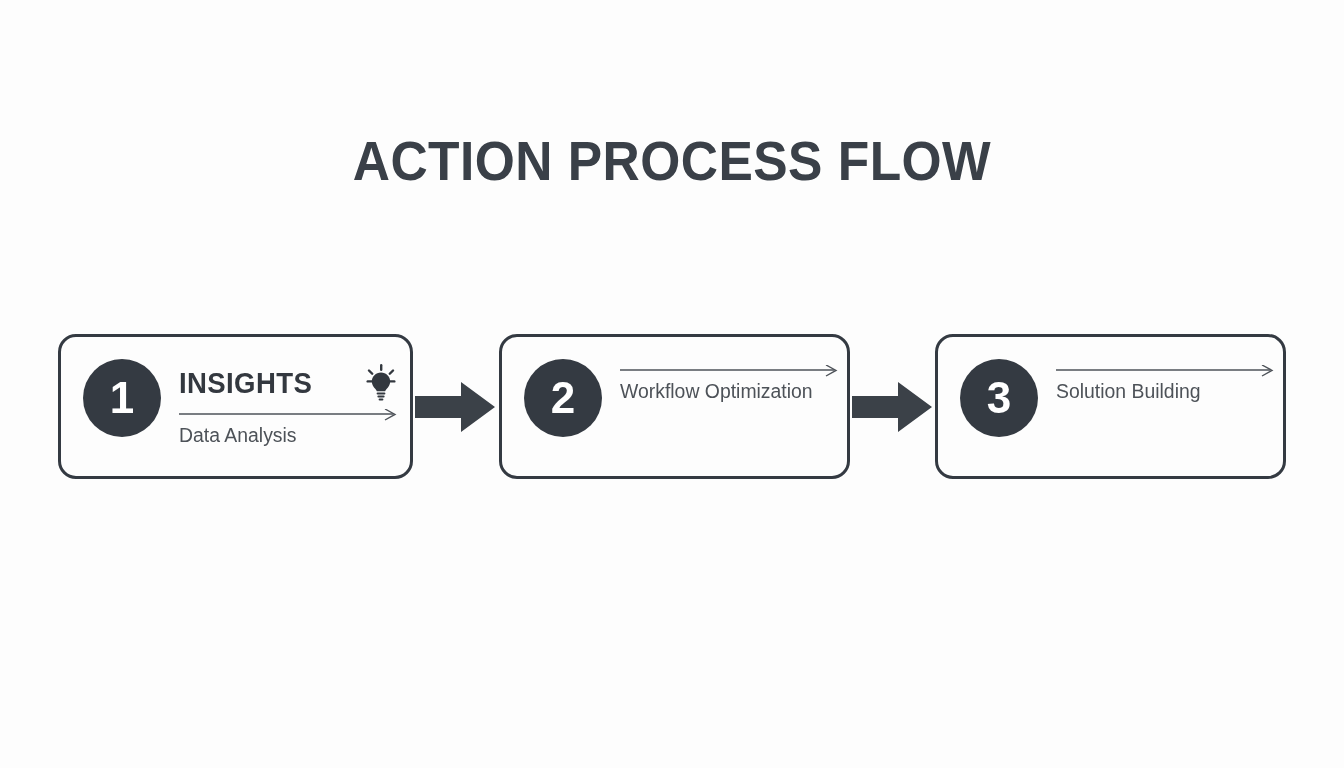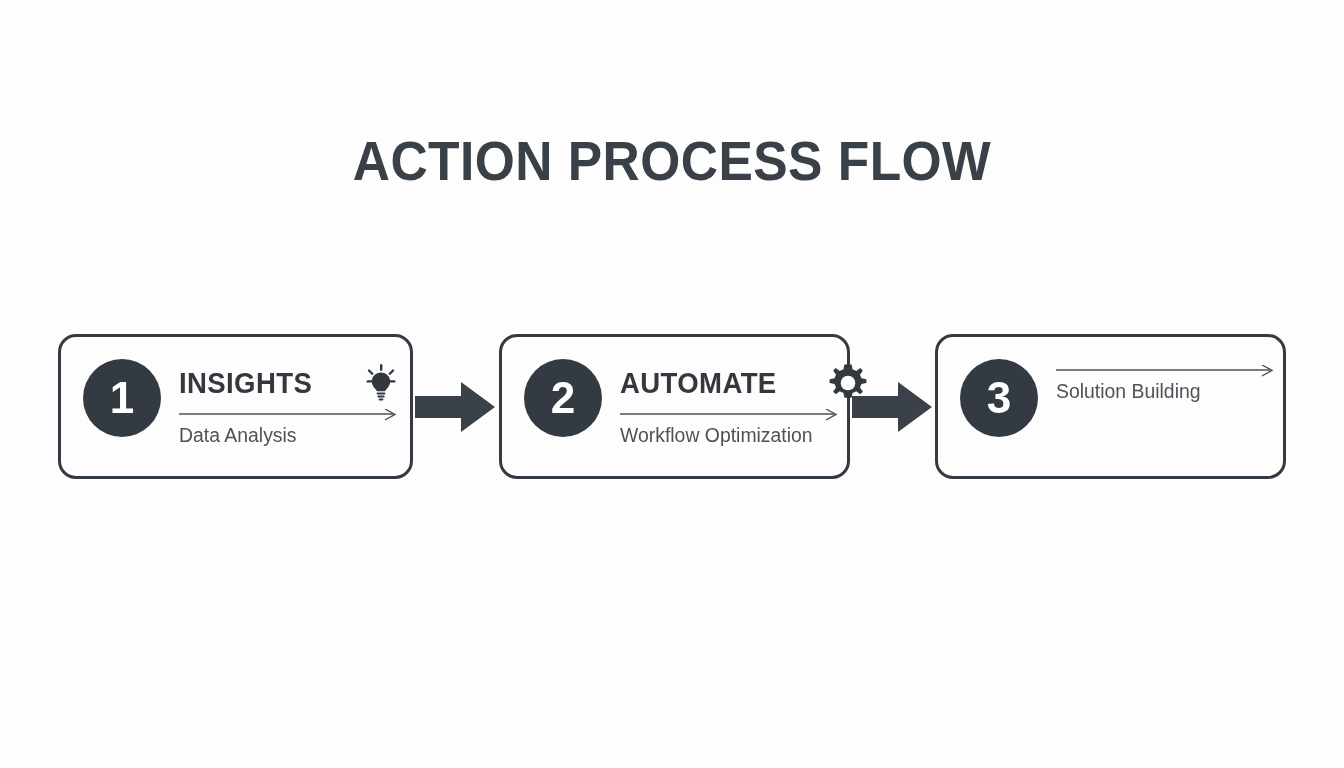--- a/index.html
+++ b/index.html
@@ -191,38 +191,20 @@
 
     <div class="connector connector-1">
       <svg width="80" height="54" viewBox="0 0 80 54" aria-hidden="true">
         <path d="M0 16 L46 16 L46 2 L80 27 L46 52 L46 38 L0 38 Z" fill="#3b4148"></path>
       </svg>
     </div>
 
     <div class="card card-2">
       <div class="badge">2</div>
       <div class="card-body">
-        <div class="head-row">
-          <div class="head-label">AUTOMATE</div>
-          <div class="head-icon">
-            <svg width="42" height="42" viewBox="0 0 42 42" aria-hidden="true">
-              <g fill="#33383f">
-                <path d="M21 2.5 l3.6 0 1.0 5.0 a13.6 13.6 0 0 1 3.6 1.5 l4.1-3.0 2.6 2.6
-                         -3.0 4.1 a13.6 13.6 0 0 1 1.5 3.6 l5.0 1.0 0 3.6 -5.0 1.0
-                         a13.6 13.6 0 0 1 -1.5 3.6 l3.0 4.1 -2.6 2.6 -4.1-3.0
-                         a13.6 13.6 0 0 1 -3.6 1.5 l-1.0 5.0 -3.6 0 -3.6 0 -1.0-5.0
-                         a13.6 13.6 0 0 1 -3.6-1.5 l-4.1 3.0 -2.6-2.6 3.0-4.1
-                         a13.6 13.6 0 0 1 -1.5-3.6 l-5.0-1.0 0-3.6 5.0-1.0
-                         a13.6 13.6 0 0 1 1.5-3.6 l-3.0-4.1 2.6-2.6 4.1 3.0
-                         a13.6 13.6 0 0 1 3.6-1.5 l1.0-5.0 z"></path>
-              </g>
-              <circle cx="21" cy="21" r="7.3" fill="#fdfdfd"></circle>
-            </svg>
-          </div>
-        </div>
         <div class="divider">
           <svg width="224" height="12" viewBox="0 0 224 12" aria-hidden="true">
             <line x1="0" y1="5" x2="214" y2="5" stroke="#4d5258" stroke-width="1.4"></line>
             <polyline points="206,0 216,5.4 206,11" fill="none" stroke="#4d5258" stroke-width="1.4"></polyline>
           </svg>
         </div>
         <div class="sub-label">Workflow Optimization</div>
       </div>
     </div>
 

